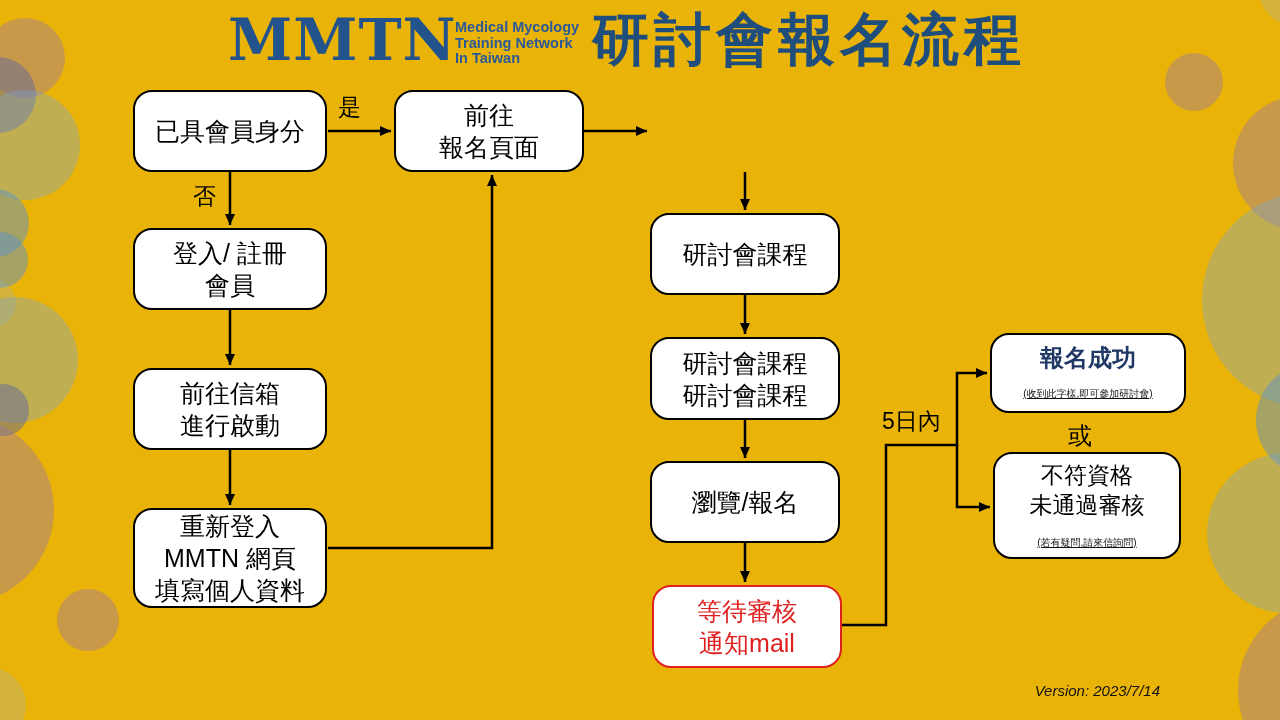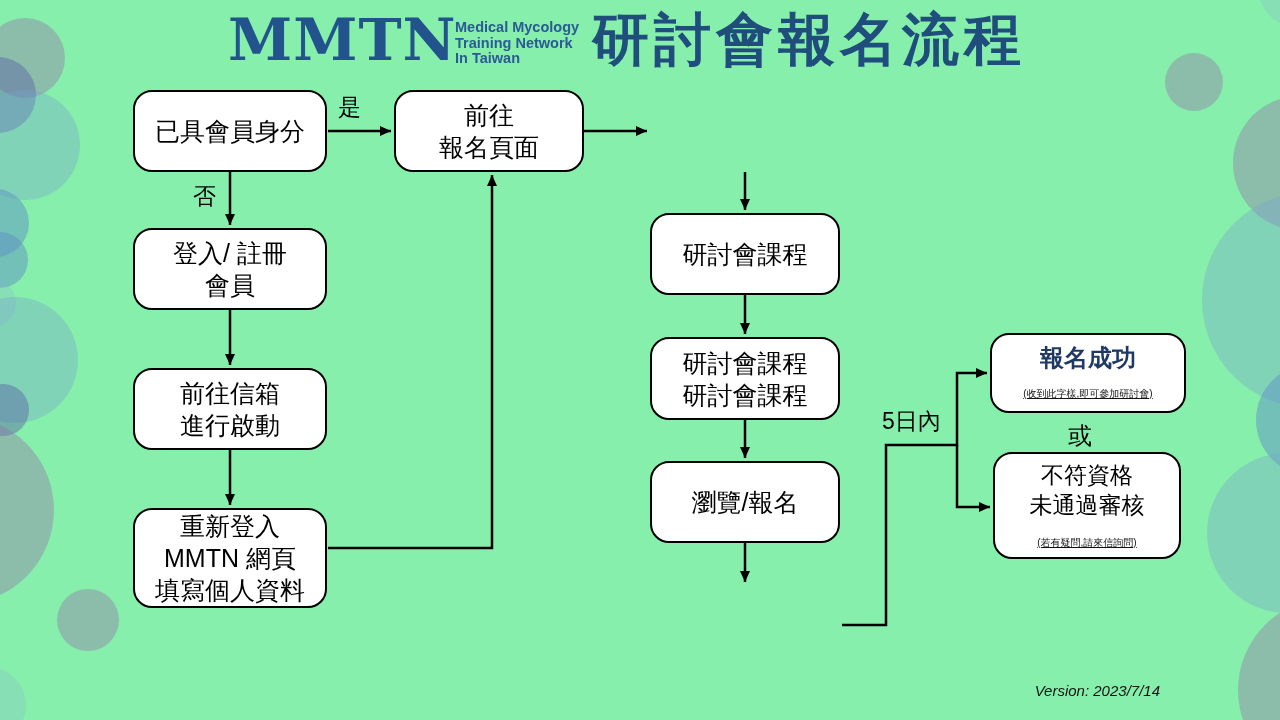--- a/index.html
+++ b/index.html
@@ -1,18 +1,18 @@
 <!DOCTYPE html>
 <html><head>
 <meta charset="utf-8">
 <style>
   html,body{margin:0;padding:0;background:#fff;}
   #canvas{
     position:relative;width:1280px;height:720px;overflow:hidden;
-    background:#86efac;font-family:"Liberation Sans","DejaVu Sans",sans-serif;
+    background:#eab308;font-family:"Liberation Sans","DejaVu Sans",sans-serif;
   }
   
   .bgc{position:absolute;border-radius:50%;pointer-events:none;}
   .c-blue {background:rgba(120,165,205,0.38);}
   .c-blued{background:rgba(95,145,195,0.50);}
   .c-peri {background:rgba(88,98,165,0.45);}
   .c-lav  {background:rgba(150,115,170,0.40);}
   .c-pale {background:rgba(140,175,210,0.25);}
   
   #logo{
@@ -130,20 +130,24 @@
   <div class="fbox" style="left:650px;top:213px;width:190px;height:82px">
     <div class="bl">研討會課程</div>
   </div>
   <div class="fbox" style="left:650px;top:337px;width:190px;height:83px">
     <div class="bl">研討會課程</div>
     <div class="bl">研討會課程</div>
   </div>
   <div class="fbox" style="left:650px;top:461px;width:190px;height:82px">
     <div class="bl">瀏覽/報名</div>
   </div>
+  <div class="fbox red" style="left:652px;top:585px;width:190px;height:83px">
+    <div class="bl">等待審核</div>
+    <div class="bl">通知mail</div>
+  </div>
 
   <div class="fbox" style="left:990px;top:333px;width:196px;height:80px">
     <div class="btitle">報名成功</div>
     <div class="bsub">(收到此字樣,即可參加研討會)</div>
   </div>
   <div class="fbox" style="left:993px;top:452px;width:188px;height:107px;font-size:23px">
     <div class="bl">不符資格</div>
     <div class="bl">未通過審核</div>
     <div class="bsub">(若有疑問,請來信詢問)</div>
   </div>

